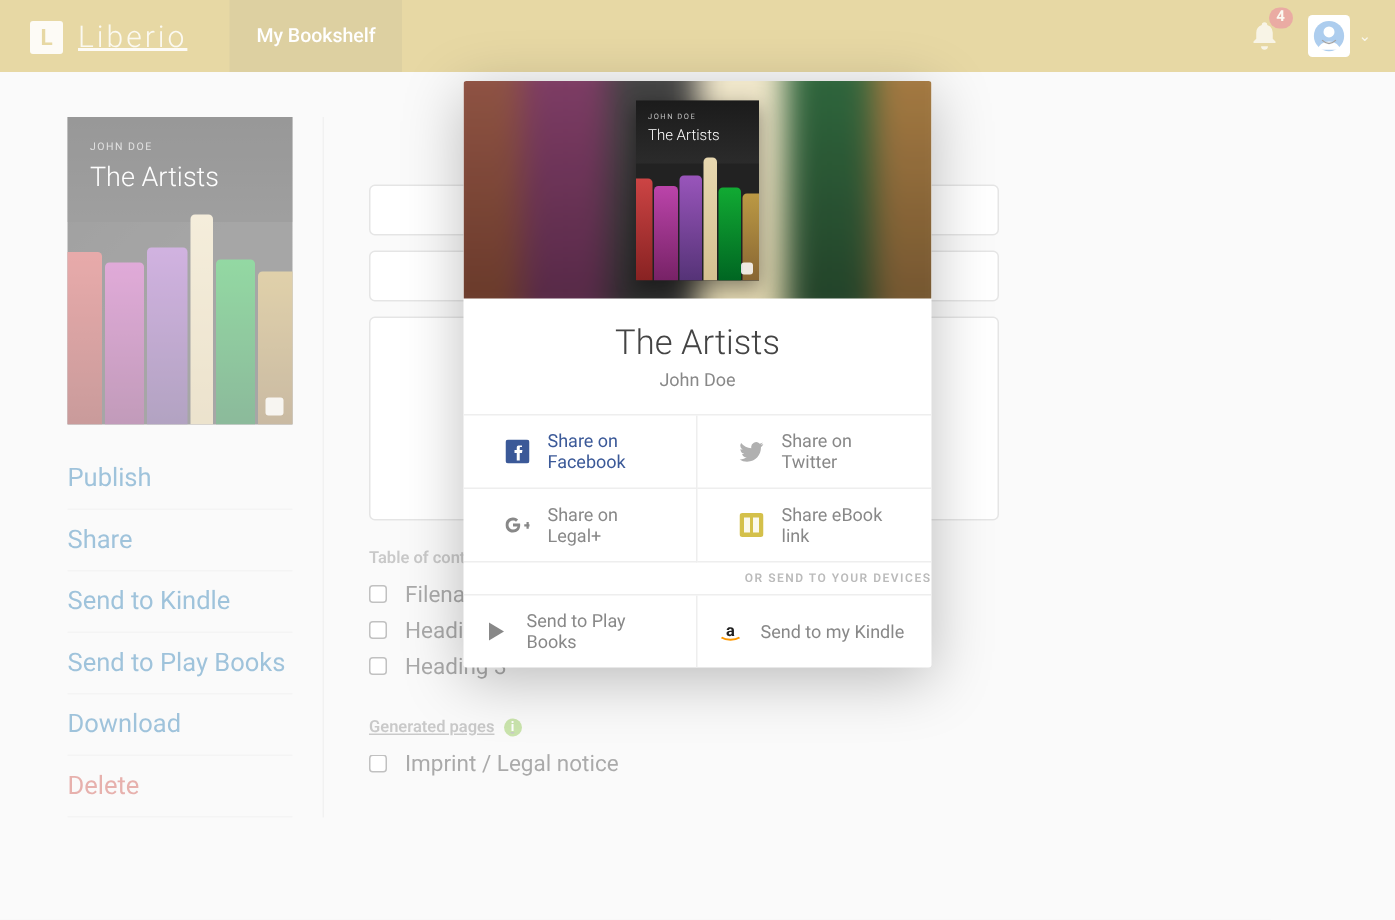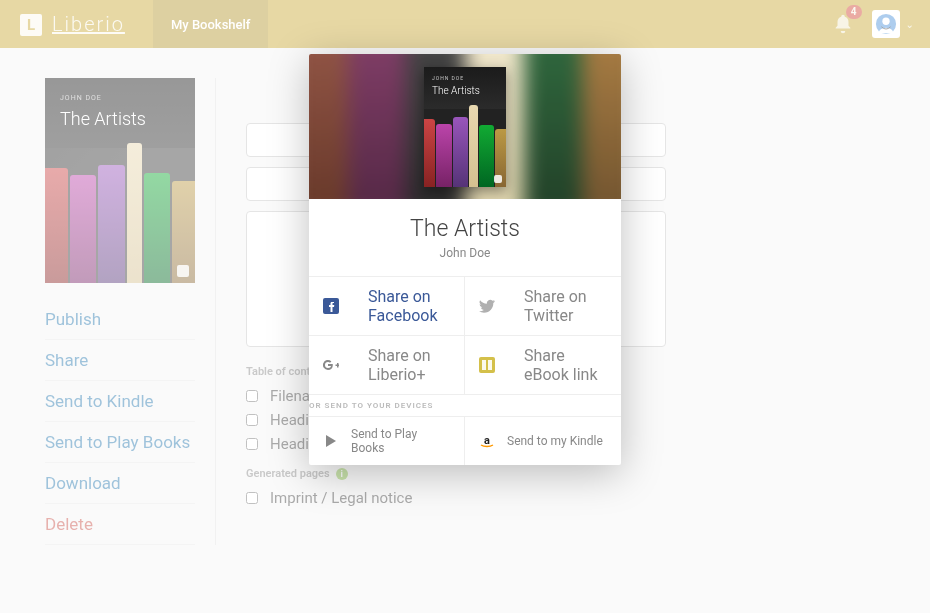--- a/index.html
+++ b/index.html
@@ -240,21 +240,21 @@
     }
     .check-row {
       display: flex;
       align-items: center;
       gap: 12px;
       padding: 3px 0;
       font-size: 15px;
       color: #444;
     }
     .check-row input { width: 12px; height: 12px; }
-    .sec-gap { margin-top: 11px; }
+    .sec-gap { margin-top: 22px; text-decoration: underline; }
 
     
     .overlay {
       position: absolute;
       inset: 0;
       background: rgba(255,255,255,0.55);
       display: flex;
       align-items: flex-start;
       justify-content: center;
       padding-top: 54px;
@@ -323,40 +323,40 @@
       margin-top: 4px;
     }
     .share-grid {
       border-top: 1px solid #eee;
       display: grid;
       grid-template-columns: 1fr 1fr;
     }
     .share-cell {
       display: flex;
       align-items: center;
-      gap: 29px;
-      padding: 10px 14px;
-      font-size: 16px;
+      gap: 12px;
+      padding: 10px 28px;
+      font-size: 12px;
       color: #888;
       border-bottom: 1px solid #eee;
       cursor: pointer;
     }
     .share-cell:nth-child(odd) { border-right: 1px solid #eee; }
     .share-cell.active { color: #3b5998; }
     .share-ico {
       width: 16px;
       height: 16px;
       display: inline-flex;
       align-items: center;
       justify-content: center;
       flex-shrink: 0;
     }
     .divider-text {
       grid-column: 1 / -1;
-      text-align: left;
+      text-align: right;
       font-size: 8px;
       letter-spacing: 1px;
       color: #bbb;
       font-weight: 600;
       padding: 6px 0;
       border-bottom: 1px solid #eee;
     }
     .send-grid {
       display: grid;
       grid-template-columns: 1fr 1fr;
@@ -511,21 +511,21 @@
             </svg>
         </span>
         <span>Share on Twitter</span>
       </div>
       <div class="share-cell">
         <span class="share-ico">
           <svg viewBox="0 0 16 16" width="16" height="16">
               <path fill="#888" d="M5 7v2h3c-.2 1-1 2-3 2a3 3 0 1 1 0-6c.9 0 1.6.4 2 .8l1.4-1.4A5 5 0 1 0 5 13c2.9 0 4.8-2 4.8-4.8 0-.4 0-.8-.1-1.2H5zm9-1v1.5H12.5V9H14v1.5h1.5V9H17V7.5h-1.5V6H14z"></path>
             </svg>
         </span>
-        <span>Share on Liberio+</span>
+        <span>Share on Legal+</span>
       </div>
       <div class="share-cell">
         <span class="share-ico">
           <svg viewBox="0 0 16 16" width="16" height="16">
               <rect width="16" height="16" rx="2" fill="#d4c04a"></rect>
               <rect x="3" y="3" width="4" height="10" fill="#fff" opacity="0.9"></rect>
               <rect x="9" y="3" width="4" height="10" fill="#fff" opacity="0.9"></rect>
             </svg>
         </span>
         <span>Share eBook link</span>

